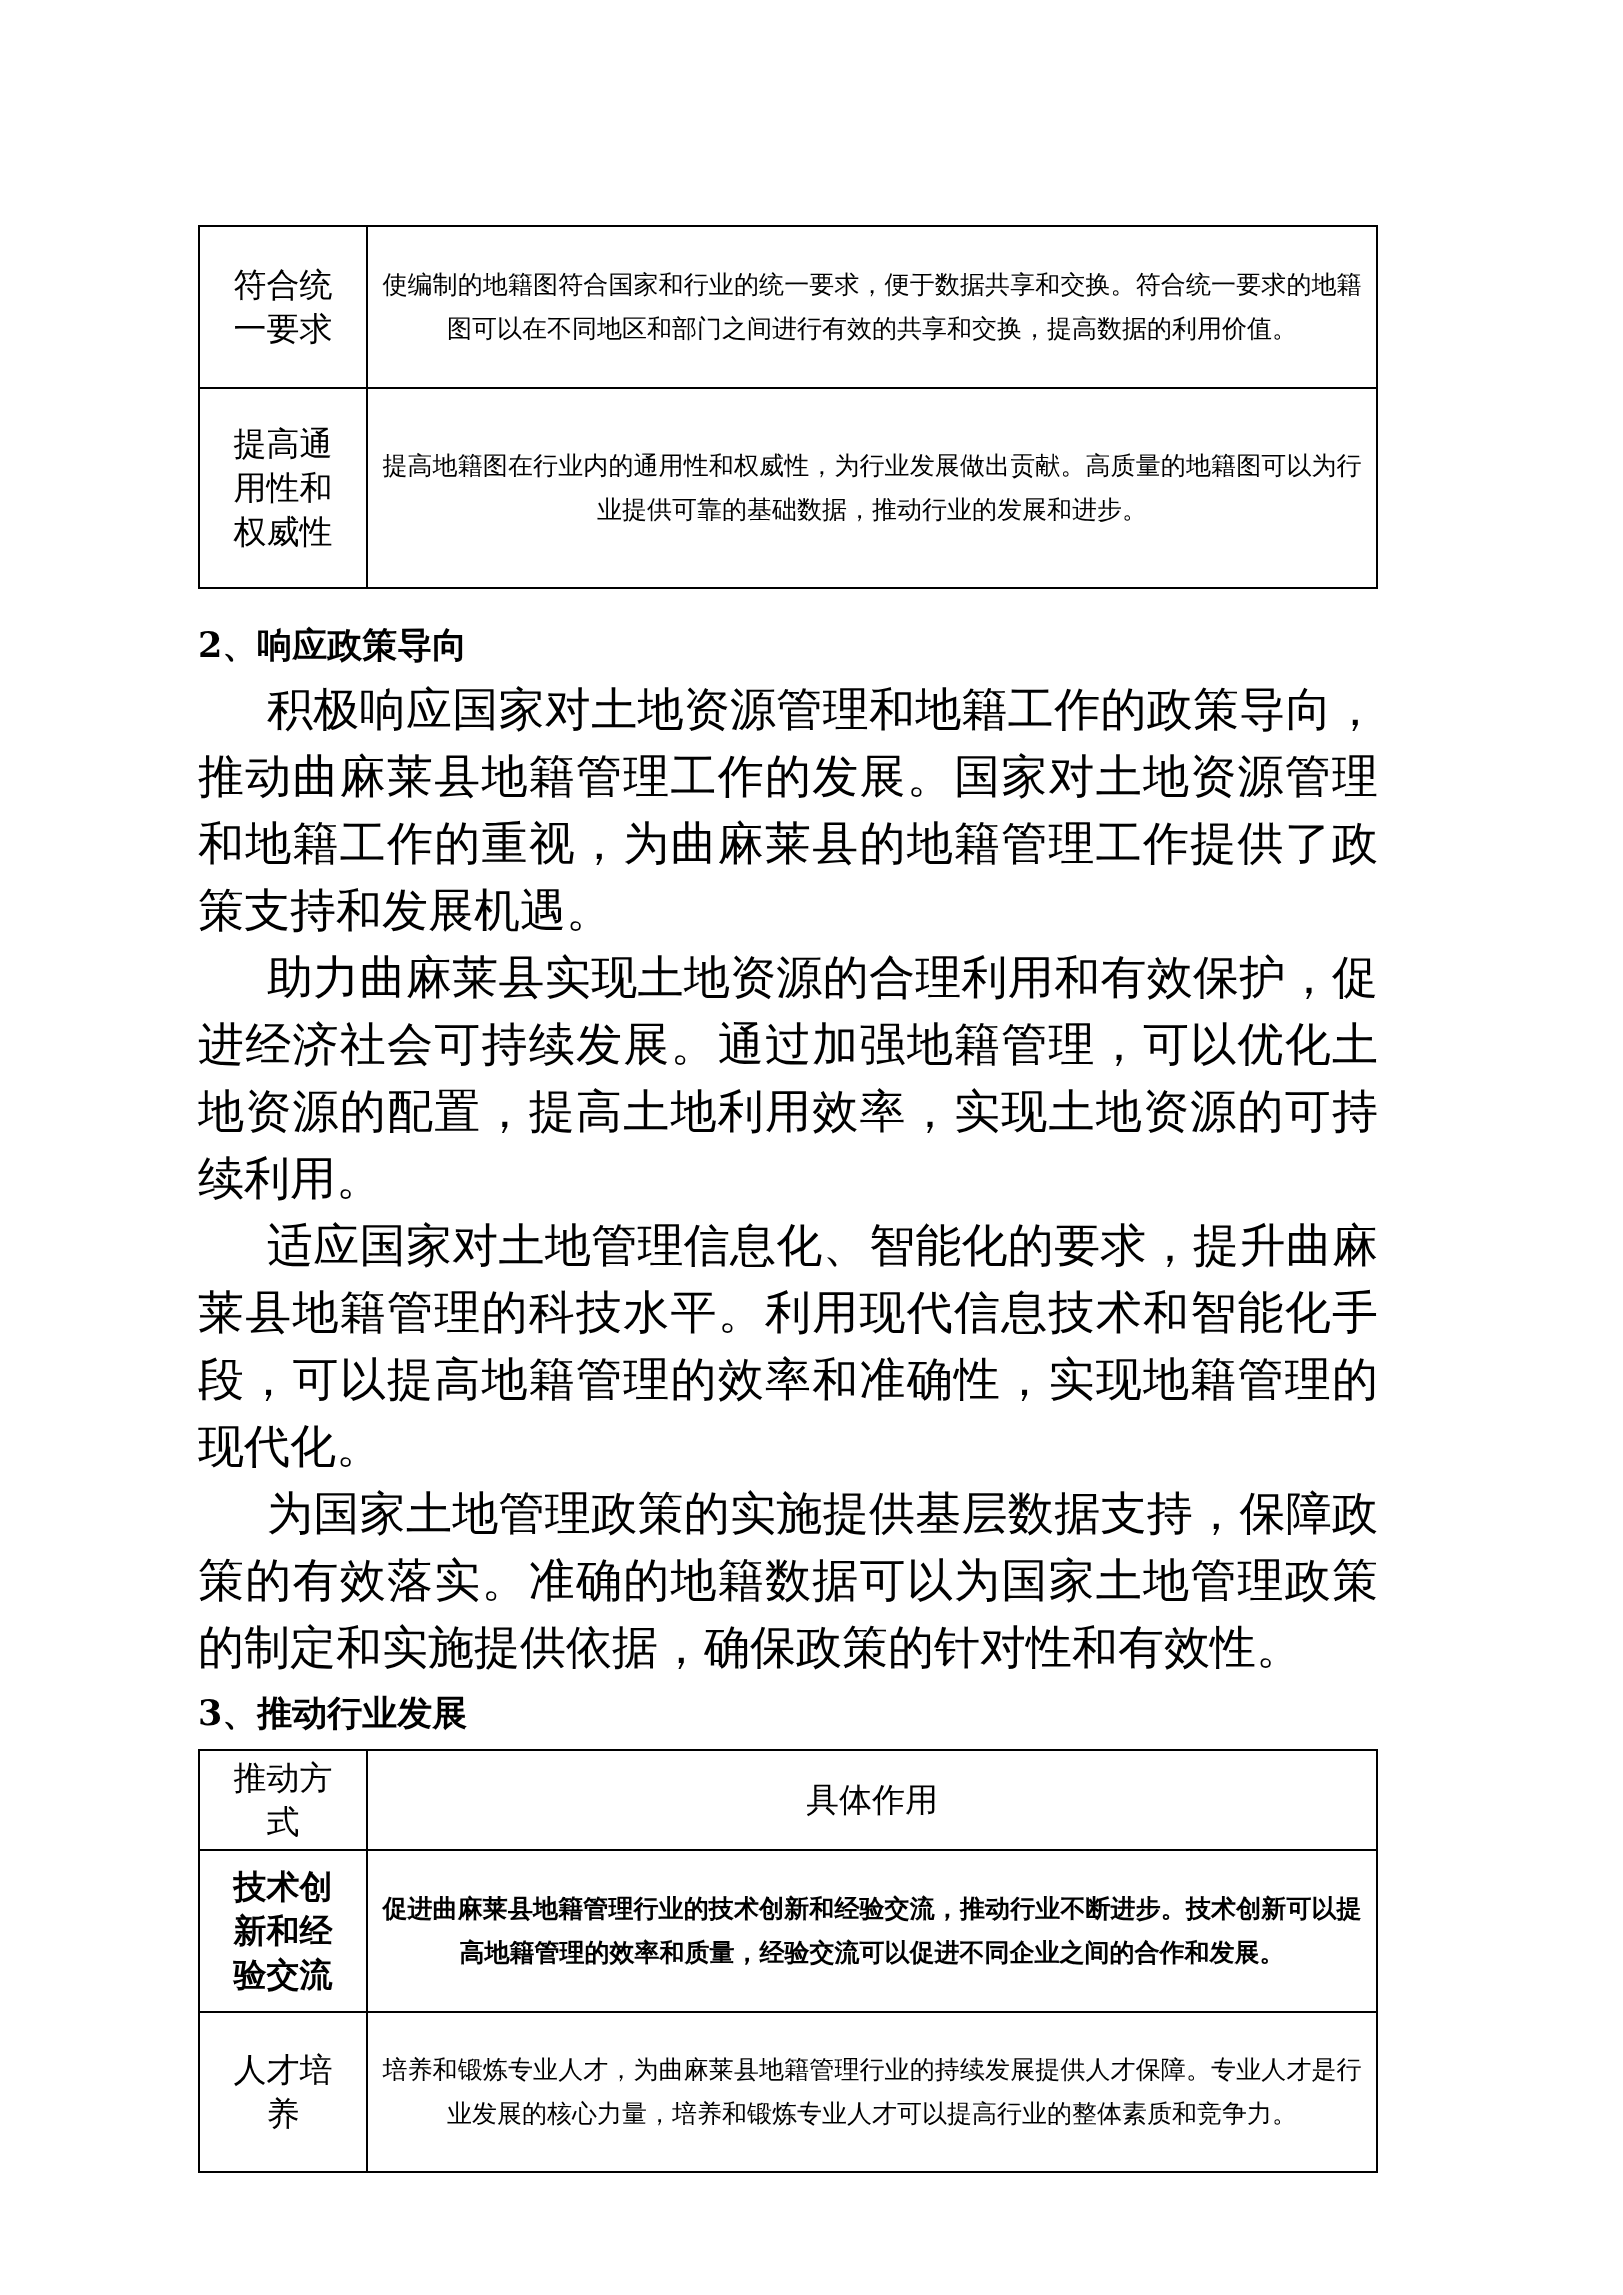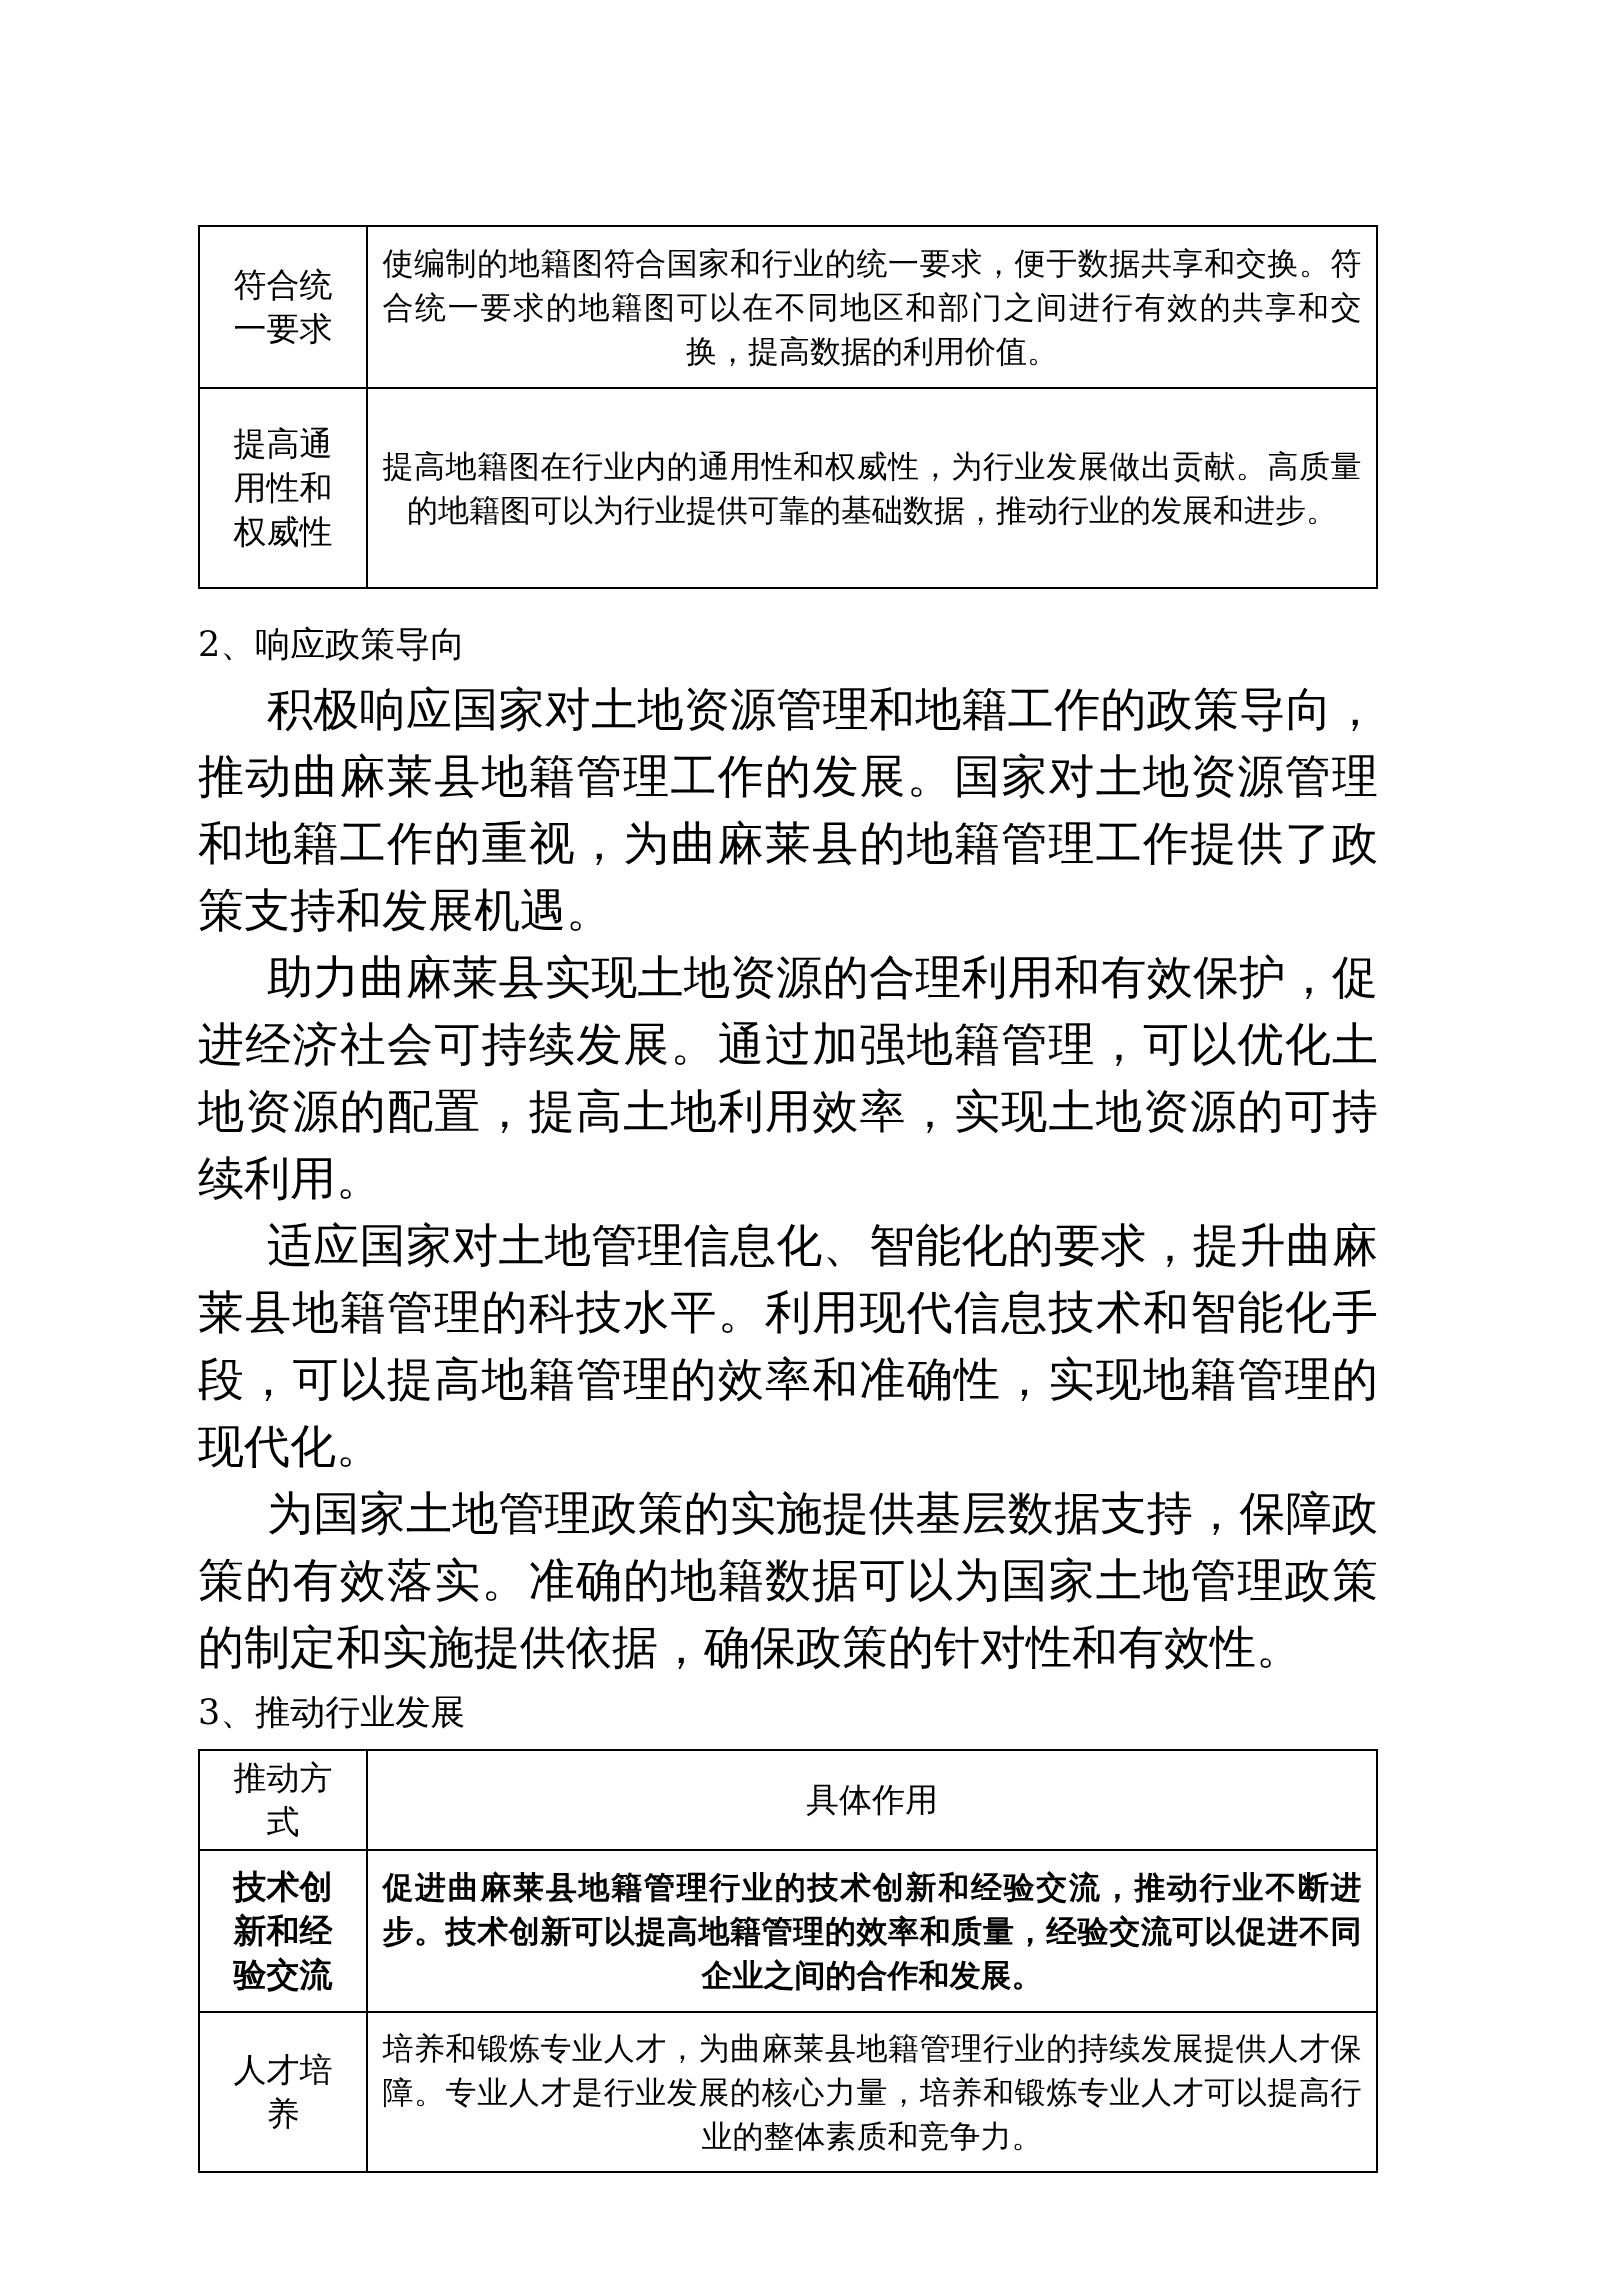--- a/index.html
+++ b/index.html
@@ -37,21 +37,21 @@
     vertical-align: middle;
     font-size: 33px;
     line-height: 44px;
     padding: 5.2px 25px;
     word-break: break-all;
   }
   .content-cell {
     text-align: justify;
     text-align-last: center;
     vertical-align: middle;
-    font-size: 31px;
+    font-size: 25px;
     line-height: 44px;
     padding: 9.2px 14.4px;
     word-break: break-all;
   }
   .header-cell {
     text-align: right;
     text-align-last: center;
     vertical-align: middle;
     font-size: 33px;
     line-height: 44px;
@@ -60,20 +60,21 @@
   .t1r1 { height: 162px; }
   .t1r2 { height: 200px; }
   .t2h  { height: 99px; }
   .t2r1 { height: 160px; }
   .t2r2 { height: 162px; font-weight: bold; }
   .t2r3 { height: 160px; }
   .heading {
     font-size: 35px;
     line-height: 63px;
     text-align: left;
+    font-weight: bold;
   }
   .heading.h2x { margin: 23.6px 0 0 0; }
   .heading.h3x { margin: 0 0 5.2px 0; }
   p.body-par {
     margin: 0;
     font-size: 46px;
     line-height: 67px;
     text-align: justify;
     text-indent: 69px;
     word-break: break-all;

